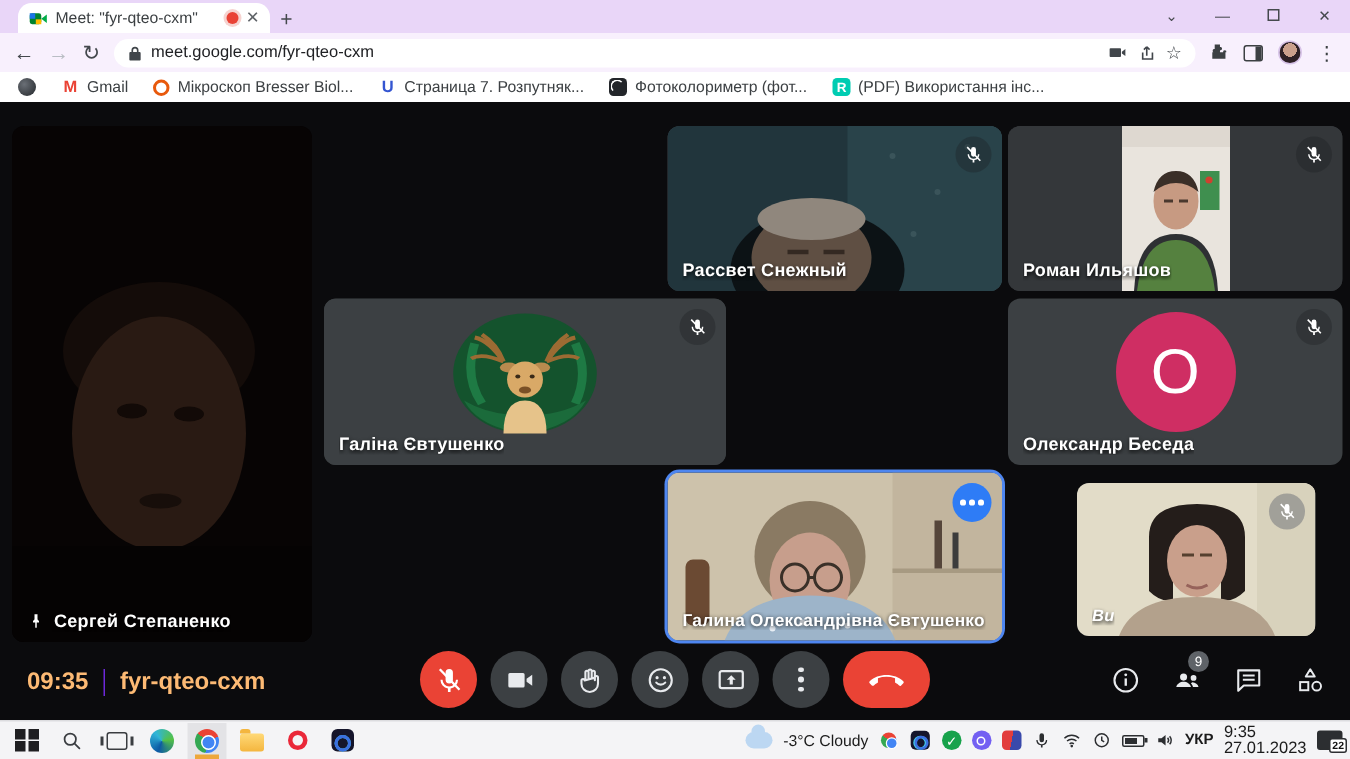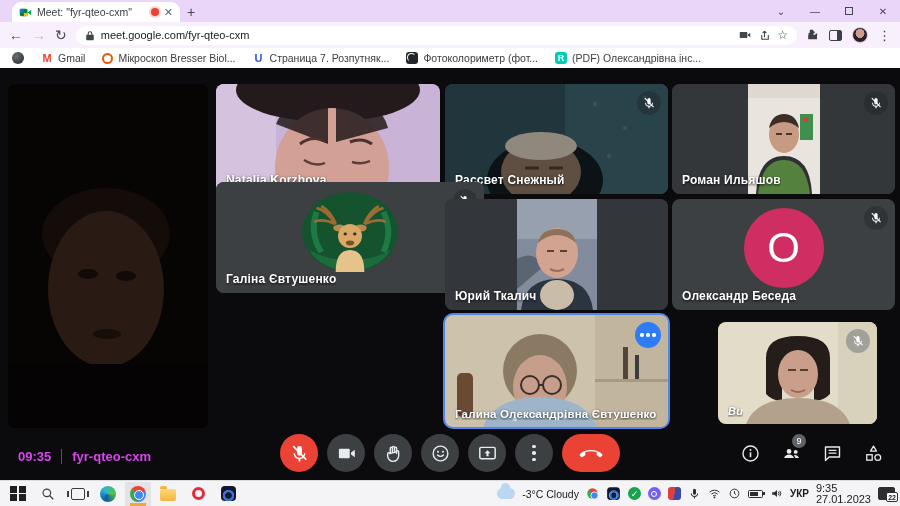--- a/index.html
+++ b/index.html
@@ -47,21 +47,21 @@
   .tile svg.scene { position:absolute; inset:0; width:100%; height:100%; }
   .name-label { position:absolute; left:10px; bottom:7px; color:#fff; font-size:12px; font-weight:600; letter-spacing:.2px; text-shadow:0 1px 3px rgba(0,0,0,.85); display:flex; align-items:center; gap:6px; max-width:92%; white-space:nowrap; overflow:hidden; }
   .micoff-badge { position:absolute; top:7px; right:7px; width:24px; height:24px; border-radius:50%; display:flex; align-items:center; justify-content:center; color:#fff; background:rgba(30,31,34,.35); }
   .micoff-badge.light { background:rgba(140,140,140,.72); }
   .kebab-badge { position:absolute; top:7px; right:7px; width:26px; height:26px; border-radius:50%; background:#2e7cf6; display:flex; align-items:center; justify-content:center; gap:2.5px; }
   .kebab-badge i { width:3.5px; height:3.5px; border-radius:50%; background:#fff; }
   .tile.active { box-shadow:0 0 0 2px #4e86f0 inset, 0 0 0 2px #4e86f0; }
   .avatar-circle { position:absolute; left:50%; top:44%; transform:translate(-50%,-50%); width:80px; height:80px; border-radius:50%; background:#cf2e63; display:flex; align-items:center; justify-content:center; color:#fff; font-size:42px; font-weight:400; }
 
   
-  .meetbar-left { position:absolute; left:18px; bottom:16px; display:flex; align-items:center; gap:10px; color:#d946ef; font-size:13px; font-weight:600; }
+  .meetbar-left { position:absolute; left:18px; bottom:16px; display:flex; align-items:center; gap:10px; color:#fdba74; font-size:16px; font-weight:600; }
   .meetbar-left .code { border-left:1px solid #6d28d9; padding-left:10px; font-weight:700; }
   .controls { position:absolute; left:50%; transform:translateX(-50%); bottom:8px; display:flex; align-items:center; gap:9px; }
   .ctl { width:38px; height:38px; border-radius:50%; background:#3c4043; color:#e8eaed; display:flex; align-items:center; justify-content:center; }
   .ctl.danger { background:#ea4335; color:#fff; }
   .ctl.end { width:58px; border-radius:20px; }
   .ctl svg { width:21px; height:21px; }
   .ctl .dots { display:flex; flex-direction:column; gap:3px; }
   .ctl .dots i { width:3.6px; height:3.6px; border-radius:50%; background:#e8eaed; }
   .panel-btns { position:absolute; right:16px; bottom:16px; display:flex; align-items:center; gap:20px; color:#e8eaed; }
   .pbtn { position:relative; display:flex; }
@@ -173,56 +173,44 @@
     <div class="bm">
       <span class="bm-ic ic-u">U</span>
       <span>Страница 7. Розпутняк...</span>
     </div>
     <div class="bm">
       <span class="bm-ic ic-photo"></span>
       <span>Фотоколориметр (фот...</span>
     </div>
     <div class="bm">
       <span class="bm-ic ic-rg">R</span>
-      <span>(PDF) Олександрівна інс...</span>
+      <span>(PDF) Використання інс...</span>
     </div>
   </div>
 
   <div class="meet">
 
     <div class="tile" style="left:8px; top:16px; width:200px; height:344px; background:#080505;">
       <svg class="scene" viewBox="0 0 200 344" preserveAspectRatio="none">
         <rect width="200" height="344" fill="#070404"></rect>
         <ellipse cx="98" cy="150" rx="64" ry="46" fill="#140c09"></ellipse>
         <ellipse cx="98" cy="205" rx="58" ry="78" fill="#291a13"></ellipse>
         <ellipse cx="80" cy="190" rx="10" ry="5" fill="#120a07"></ellipse>
         <ellipse cx="118" cy="192" rx="10" ry="5" fill="#120a07"></ellipse>
         <ellipse cx="99" cy="250" rx="14" ry="5" fill="#170e0a"></ellipse>
         <rect y="280" width="200" height="64" fill="#050303"></rect>
       </svg>
-    </div>
-
-    <div class="tile" style="left:216px; top:16px; width:224px; height:110px;">
-      <svg class="scene" viewBox="0 0 224 110" preserveAspectRatio="none">
-        <rect width="224" height="110" fill="#c9b4d8"></rect>
-        <rect width="60" height="110" fill="#d4c2de"></rect>
-        <ellipse cx="112" cy="6" rx="92" ry="32" fill="#241a1c"></ellipse>
-        <ellipse cx="116" cy="84" rx="57" ry="60" fill="#d2a095"></ellipse>
-        <path d="M60 40 Q70 14 112 16 L112 60 Z" fill="#241a1c" opacity=".85"></path>
-        <path d="M172 44 Q166 16 120 16 L120 58 Z" fill="#241a1c" opacity=".85"></path>
-        <path d="M84 60 q12 -9 25 -3" stroke="#4a3230" stroke-width="3" fill="none"></path>
-        <path d="M134 58 q12 -5 22 2" stroke="#4a3230" stroke-width="3" fill="none"></path>
-        <path d="M88 76 q11 7 21 3" stroke="#5a3f38" stroke-width="2.4" fill="none"></path>
-        <path d="M136 78 q10 3 18 -1" stroke="#5a3f38" stroke-width="2.4" fill="none"></path>
-        <path d="M104 104 q9 4 18 0" stroke="#a96c66" stroke-width="2.6" fill="none"></path>
-      </svg>
       <span class="name-label">
-          <span>Natalia Korzhova</span>
-        </span>
-    </div>
+        <svg width="12" height="12" viewBox="0 0 24 24">
+            <path fill="#fff" d="M14 3v6c0 1.2.8 2.3 2 2.7V14H8v-2.3c1.2-.4 2-1.5 2-2.7V3h4zM11 14h2v6.4l-1 1.2-1-1.2z"></path>
+          </svg>
+        <span>Сергей Степаненко</span>
+      </span>
+    </div>
+
 
     <div class="tile" style="left:445px; top:16px; width:223px; height:110px;">
       <svg class="scene" viewBox="0 0 223 110" preserveAspectRatio="none">
         <rect width="223" height="110" fill="#2b444e"></rect>
         <rect x="120" width="103" height="110" fill="#35565f"></rect>
         <circle cx="150" cy="20" r="2" fill="#4b6c74"></circle>
           <circle cx="180" cy="44" r="2" fill="#4b6c74"></circle>
           <circle cx="200" cy="14" r="2" fill="#4b6c74"></circle>
           <circle cx="164" cy="72" r="2" fill="#4b6c74"></circle>
         <ellipse cx="100" cy="96" rx="58" ry="40" fill="#10181c"></ellipse>
@@ -265,21 +253,21 @@
         <svg width="14" height="14" viewBox="0 0 24 24">
             <g fill="currentColor">
               <path d="M12 14.5a2.8 2.8 0 0 0 2.8-2.8V6.2a2.8 2.8 0 1 0-5.6 0v5.5A2.8 2.8 0 0 0 12 14.5z"></path>
               <path d="M17.1 11.7h1.6a6.7 6.7 0 0 1-5.7 6.6V21h-2v-2.7a6.7 6.7 0 0 1-5.7-6.6h1.6a5.1 5.1 0 0 0 10.2 0z"></path>
             </g>
             <path d="M4.8 3.6l15 15.6" stroke="currentColor" stroke-width="1.8"></path>
           </svg>
       </span>
     </div>
 
-    <div class="tile" style="left:216px; top:114px; width:268px; height:111px;">
+    <div class="tile" style="left:216px; top:131px; width:268px; height:111px;">
       <svg class="scene" viewBox="0 0 224 111" preserveAspectRatio="none">
         <rect width="224" height="111" fill="#3c4043"></rect>
         <circle cx="112" cy="50" r="40" fill="#14532d"></circle>
         <path d="M84 30 q-6 22 4 40 M140 30 q8 20 0 40" stroke="#1e7a44" stroke-width="5" fill="none"></path>
         <path d="M112 90 q-26 -4 -34 -22 q14 10 34 10 q20 0 34 -10 q-8 18 -34 22z" fill="#1b6b3b"></path>
         <path d="M100 42 q-8 -14 -16 -16 m16 16 q-12 -6 -18 -2 m18 2 q-4 -12 -12 -18" stroke="#9c6b33" stroke-width="2.6" fill="none"></path>
         <path d="M124 42 q8 -14 16 -16 m-16 16 q12 -6 18 -2 m-18 2 q4 -12 12 -18" stroke="#9c6b33" stroke-width="2.6" fill="none"></path>
         <ellipse cx="103" cy="46" rx="5" ry="3.4" fill="#b98a4e"></ellipse>
           <ellipse cx="121" cy="46" rx="5" ry="3.4" fill="#b98a4e"></ellipse>
         <ellipse cx="112" cy="54" rx="10" ry="12" fill="#d9a967"></ellipse>
@@ -295,37 +283,20 @@
         <svg width="14" height="14" viewBox="0 0 24 24">
             <g fill="currentColor">
               <path d="M12 14.5a2.8 2.8 0 0 0 2.8-2.8V6.2a2.8 2.8 0 1 0-5.6 0v5.5A2.8 2.8 0 0 0 12 14.5z"></path>
               <path d="M17.1 11.7h1.6a6.7 6.7 0 0 1-5.7 6.6V21h-2v-2.7a6.7 6.7 0 0 1-5.7-6.6h1.6a5.1 5.1 0 0 0 10.2 0z"></path>
             </g>
             <path d="M4.8 3.6l15 15.6" stroke="currentColor" stroke-width="1.8"></path>
           </svg>
       </span>
     </div>
 
-    <div class="tile" style="left:445px; top:131px; width:223px; height:111px; background:#33363a;">
-      <svg class="scene" viewBox="0 0 223 111" preserveAspectRatio="none">
-        <rect width="223" height="111" fill="#33363a"></rect>
-        <rect x="72" width="80" height="111" fill="#828c9c"></rect>
-        <rect x="72" width="80" height="40" fill="#96a0ae"></rect>
-        <path d="M72 60 q18 -10 26 8 L72 90z" fill="#5a6574"></path>
-        <path d="M76 111 Q80 80 112 80 Q144 80 148 111 Z" fill="#2c3440"></path>
-        <ellipse cx="112" cy="96" rx="17" ry="15" fill="#c9bda9"></ellipse>
-        <ellipse cx="112" cy="54" rx="21" ry="25" fill="#d2a391"></ellipse>
-        <path d="M93 44 Q96 30 112 30 Q128 30 131 44 Q122 36 112 36 Q102 36 93 44Z" fill="#8c7258"></path>
-        <path d="M102 52 h7 M115 52 h7" stroke="#5a4236" stroke-width="2"></path>
-        <path d="M105 70 q7 4 14 0" stroke="#9c6a5c" stroke-width="2.2" fill="none"></path>
-      </svg>
-      <span class="name-label">
-          <span>Юрий Ткалич</span>
-        </span>
-    </div>
 
     <div class="tile" style="left:672px; top:131px; width:223px; height:111px;">
       <span class="avatar-circle">
           <span>O</span>
         </span>
       <span class="name-label">
           <span>Олександр Беседа</span>
         </span>
       <span class="micoff-badge">
         <svg width="14" height="14" viewBox="0 0 24 24">

